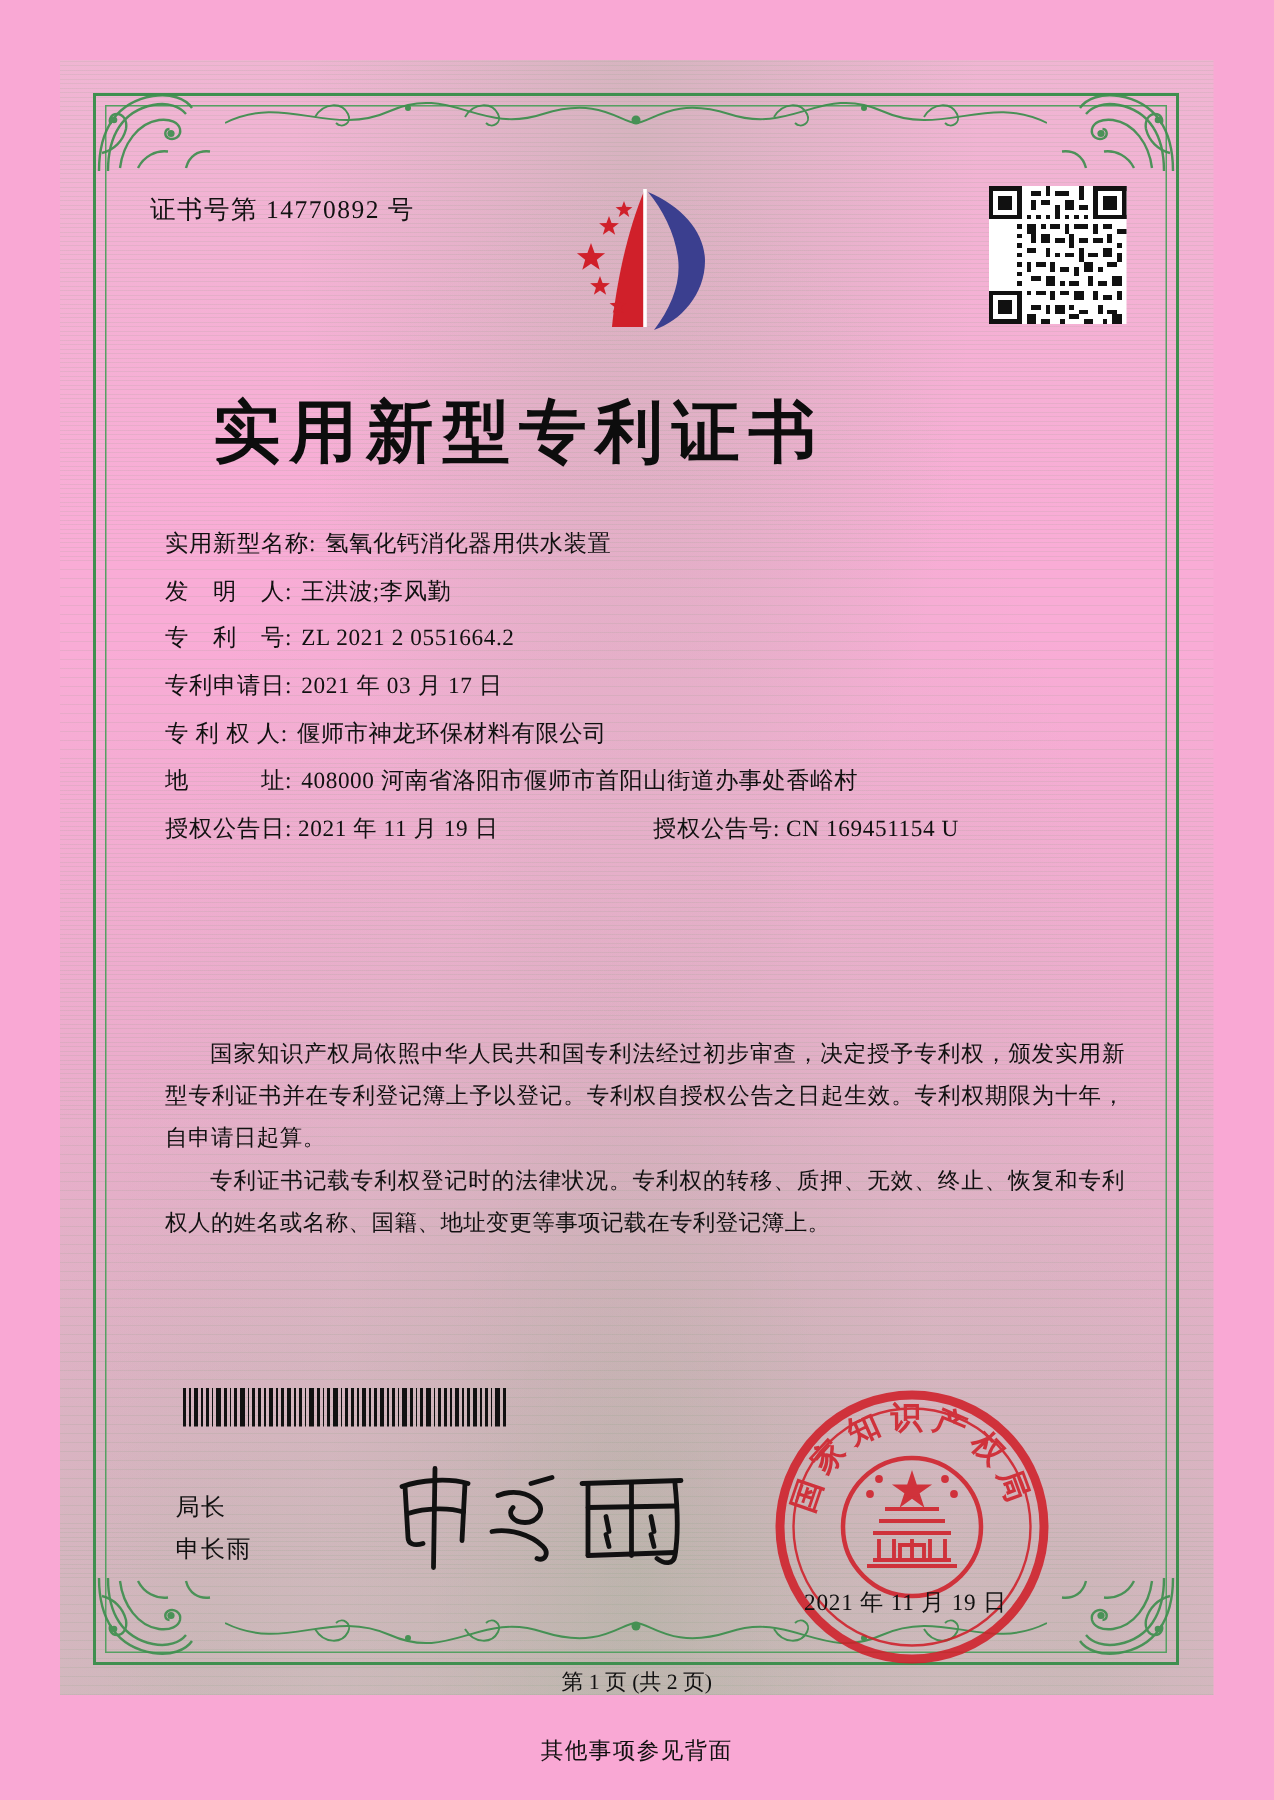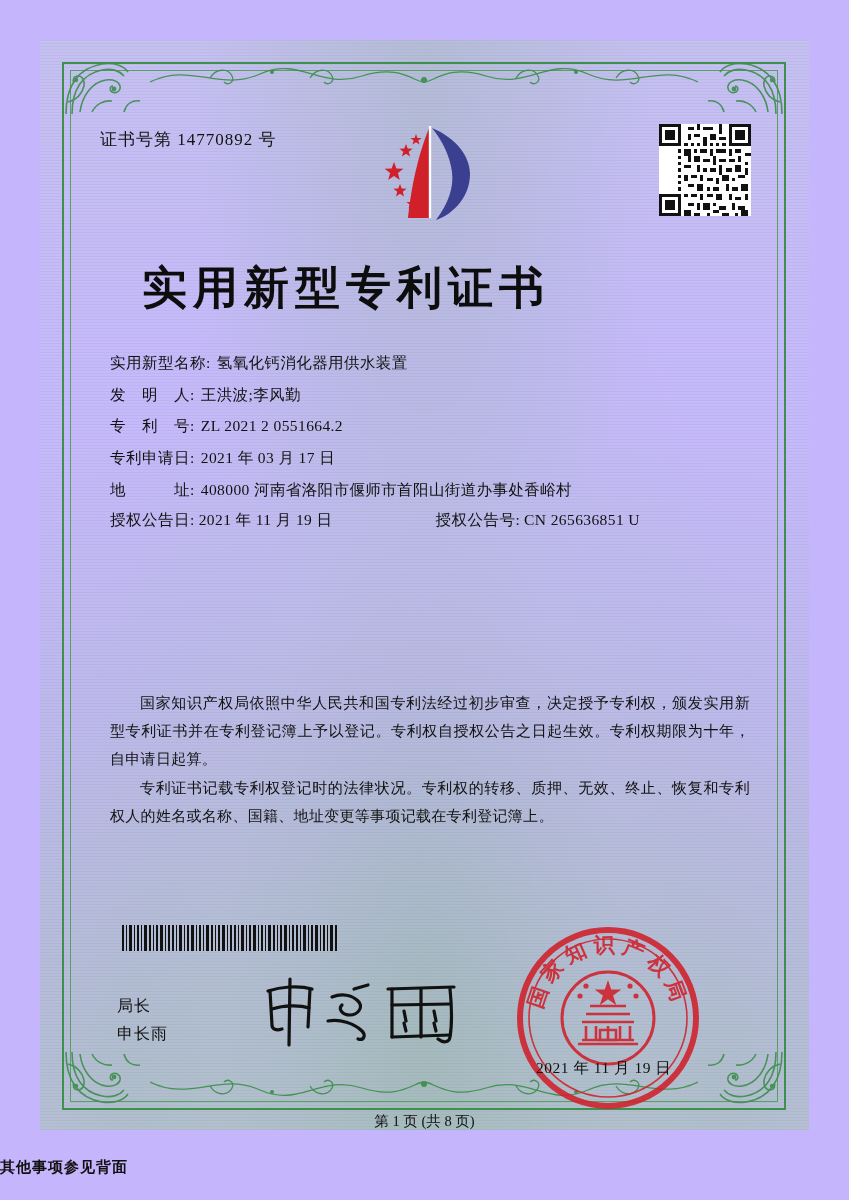--- a/index.html
+++ b/index.html
@@ -14,21 +14,21 @@
     color: #1a1a1a;
     position: relative;
     overflow: hidden;
   }
 
   
   #certificate {
     position: absolute;
     left: 0; top: 0;
     width: 849px; height: 1200px;
-    background: #c4b5fd;
+    background: #f9a8d4;
   }
 
   
   .paper-tint {
     position: absolute;
     left: 40px; top: 40px;
     width: 769px; height: 1090px;
     background:
       radial-gradient(ellipse at 50% 92%, rgba(120,175,120,0.30) 0%, rgba(160,200,160,0.12) 38%, rgba(255,255,255,0) 66%),
       radial-gradient(ellipse at 12% 96%, rgba(120,175,120,0.26) 0%, rgba(255,255,255,0) 45%),
@@ -221,22 +221,23 @@
     left: 0; top: 1112px;
     width: 849px;
     text-align: center;
     font-size: 14.5px;
     color: #111;
   }
   .back-note {
     position: absolute;
     left: 0; top: 1158px;
     width: 849px;
+    text-align: center;
     font-size: 15px;
-    font-weight: bold;
+    font-weight: normal;
     color: #111;
     letter-spacing: 1px;
   }
 </style>
 </head>
 <body>
 
 <div id="certificate">
 
   <div class="paper-tint"></div>
@@ -462,31 +463,35 @@
     </div>
     <div class="field-row">
       <span class="field-label">专　利　号:</span>
       <span class="field-value" style="margin-left:6px">ZL 2021 2 0551664.2</span>
     </div>
     <div class="field-row">
       <span class="field-label">专利申请日:</span>
       <span class="field-value" style="margin-left:6px">2021 年 03 月 17 日</span>
     </div>
     <div class="field-row">
+      <span class="field-label">专 利 权 人:</span>
+      <span class="field-value" style="margin-left:6px">偃师市神龙环保材料有限公司</span>
+    </div>
+    <div class="field-row">
       <span class="field-label">地　　　址:</span>
       <span class="field-value" style="margin-left:6px">408000 河南省洛阳市偃师市首阳山街道办事处香峪村</span>
     </div>
     <div class="two-col">
       <span class="col-a">
         <span class="field-label">授权公告日:</span>
         <span class="field-value">2021 年 11 月 19 日</span>
       </span>
       <span class="col-b">
         <span class="field-label">授权公告号:</span>
-        <span class="field-value">CN 265636851 U</span>
+        <span class="field-value">CN 169451154 U</span>
       </span>
     </div>
   </div>
 
   <div class="paragraphs">
     <p>国家知识产权局依照中华人民共和国专利法经过初步审查，决定授予专利权，颁发实用新型专利证书并在专利登记簿上予以登记。专利权自授权公告之日起生效。专利权期限为十年，自申请日起算。</p>
     <p>专利证书记载专利权登记时的法律状况。专利权的转移、质押、无效、终止、恢复和专利权人的姓名或名称、国籍、地址变更等事项记载在专利登记簿上。</p>
   </div>
 
   <svg class="barcode" viewBox="0 0 218 26" shape-rendering="crispEdges">
@@ -609,16 +614,16 @@
         <path id="sealArc" d="M96,96 m-66,0 a66,66 0 1,1 132,0"></path>
       </defs>
       <text font-family="'DejaVu Serif','Liberation Serif',serif" font-size="21" font-weight="bold" fill="#d0202a" letter-spacing="6">
         <textPath href="#sealArc" startOffset="4%">国家知识产权局</textPath>
       </text>
     </g>
   </svg>
 
   <div class="seal-date">2021 年 11 月 19 日</div>
 
-  <div class="page-num">第 1 页 (共 8 页)</div>
+  <div class="page-num">第 1 页 (共 2 页)</div>
   <div class="back-note">其他事项参见背面</div>
 
 </div>
 
 </body></html>

